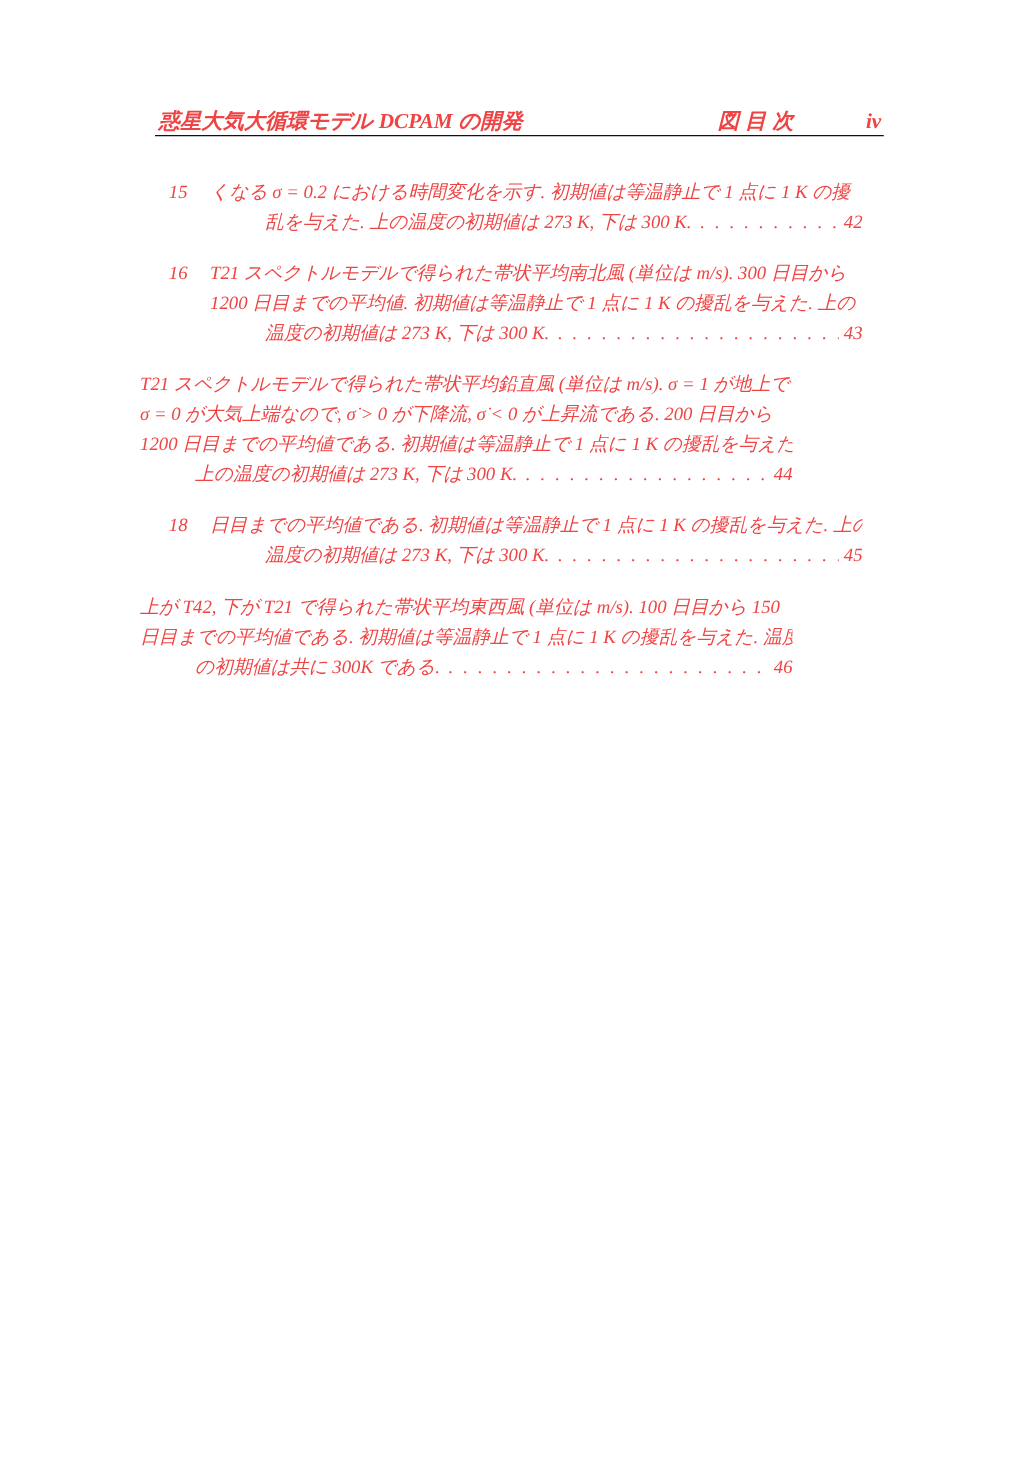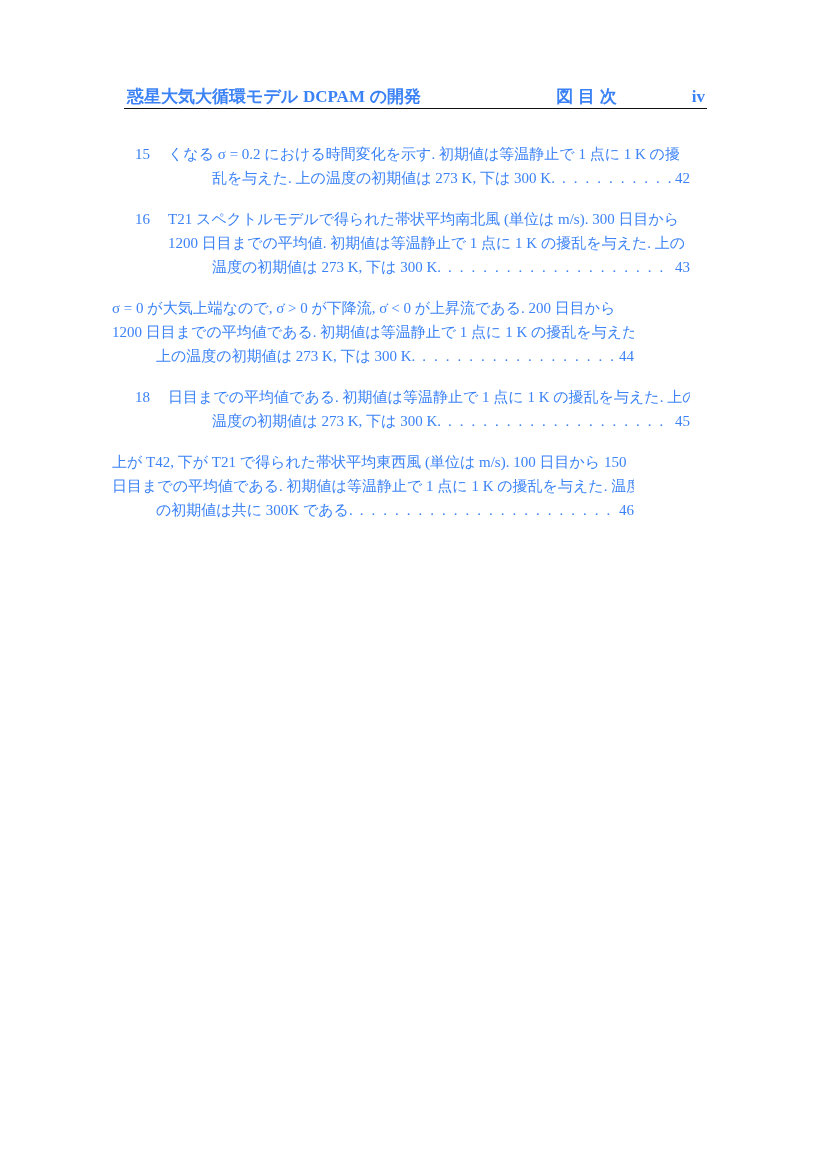--- a/index.html
+++ b/index.html
@@ -5,41 +5,42 @@
   html, body {
     margin: 0;
     padding: 0;
     background: #ffffff;
   }
   .page {
     position: relative;
     width: 826px;
     height: 984px;
     background: #ffffff;
-    color: #3b82f6;
+    color: #ef4444;
     font-family: "Liberation Serif", "DejaVu Serif", serif;
     overflow: hidden;
+    font-style: italic;
   }
 
   
   .header {
     position: absolute;
     left: 127px;
     top: 85px;
     width: 578px;
     display: flex;
     justify-content: space-between;
     align-items: baseline;
     font-size: 17px;
     font-weight: bold;
     white-space: nowrap;
   }
   .gothic { font-family: "Liberation Sans", "DejaVu Sans", sans-serif; }
   .roman  { font-family: "Liberation Serif", "DejaVu Serif", serif; }
-  .header-right { display: flex; align-items: baseline; gap: 17px; }
+  .header-right { display: flex; align-items: baseline; }
   .header-section { font-family: "Liberation Sans", "DejaVu Sans", sans-serif; }
   .header-pageno {
     font-family: "Liberation Serif", "DejaVu Serif", serif;
     margin-left: 58px;
   }
   .rule {
     position: absolute;
     left: 124px;
     width: 583px;
     height: 0;
@@ -146,20 +147,21 @@
           <div class="entry-line">1200 日目までの平均値. 初期値は等温静止で 1 点に 1 K の擾乱を与えた. 上の</div>
           <div class="entry-line last">
             <span class="line-text">温度の初期値は 273 K, 下は 300 K.</span>
             <span class="leader">................................................................................</span>
             <span class="entry-page">43</span>
           </div>
         </div>
       </div>
       <div class="entry">
         <div class="entry-body">
+          <div class="entry-line">T21 スペクトルモデルで得られた帯状平均鉛直風 (単位は m/s). σ = 1 が地上で</div>
           <div class="entry-line">σ = 0 が大気上端なので, σ̇ &gt; 0 が下降流, σ̇ &lt; 0 が上昇流である. 200 日目から</div>
           <div class="entry-line">1200 日目までの平均値である. 初期値は等温静止で 1 点に 1 K の擾乱を与えた.</div>
           <div class="entry-line last">
             <span class="line-text">上の温度の初期値は 273 K, 下は 300 K.</span>
             <span class="leader">................................................................................</span>
             <span class="entry-page">44</span>
           </div>
         </div>
       </div>
       <div class="entry">

